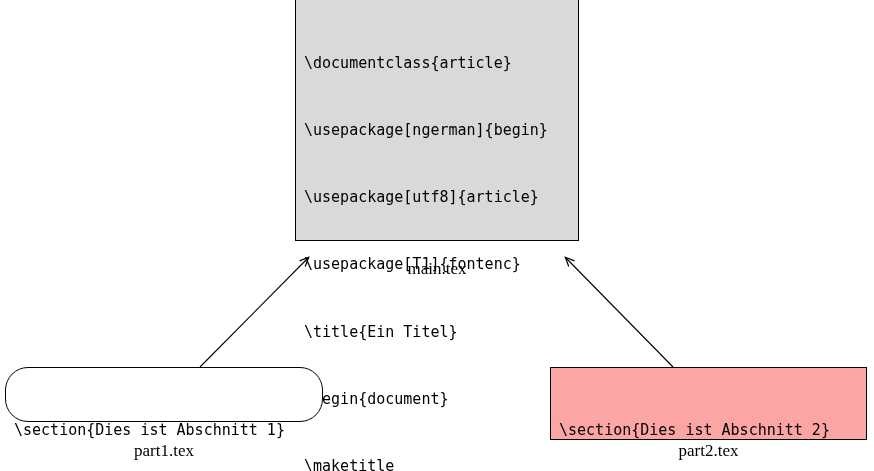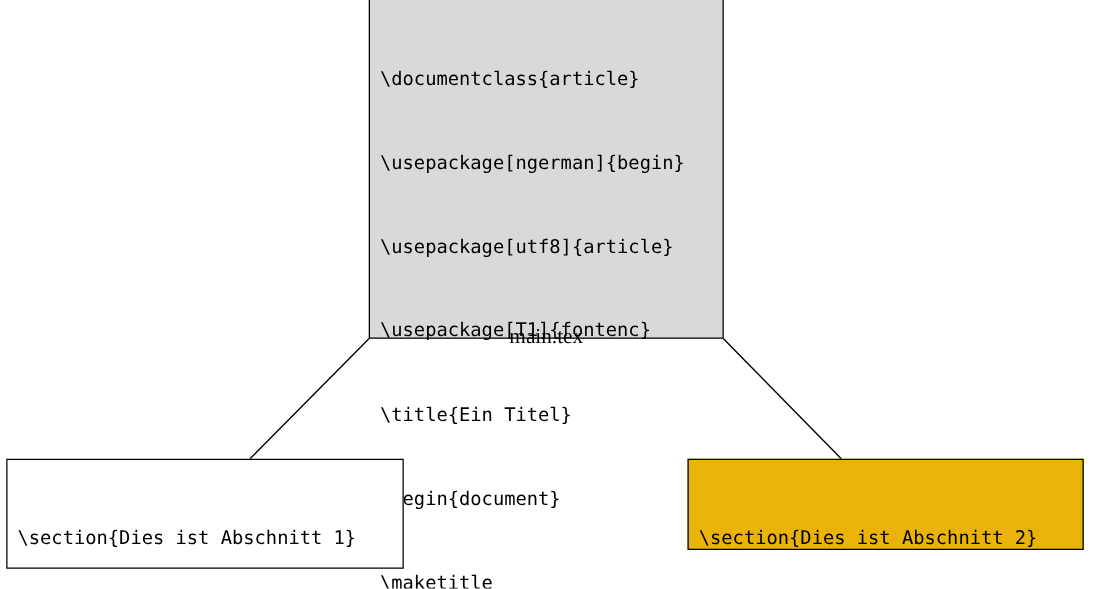--- a/index.html
+++ b/index.html
@@ -36,38 +36,39 @@
     z-index: 2;
   }
   .code-line {
     display: block;
     white-space: pre;
   }
   #main-box {
     left: 295px;
     top: -1px;
     width: 284px;
-    height: 272px;
+    height: 242px;
     background: #d9d9d9;
     padding: 7px 0 0 8px;
   }
   #part1-box {
     left: 5px;
     top: 367px;
     width: 318px;
-    height: 88px;
+    height: 55px;
     background: #ffffff;
     padding: 6px 0 0 8px;
+    border-radius: 23px;
   }
   #part2-box {
     left: 550px;
     top: 367px;
     width: 317px;
     height: 73px;
-    background: #eab308;
+    background: #fca5a5;
     padding: 6px 0 0 8px;
   }
   .caption {
     position: absolute;
     font-family: "Liberation Serif", serif;
     font-size: 17px;
     color: #000000;
     text-align: center;
     white-space: nowrap;
     z-index: 3;
@@ -118,20 +119,22 @@
     
     
   </div>
   <div class="caption" id="main-caption">main.tex</div>
 
   <div class="code-box" id="part1-box">
     <span class="code-line">\section{Dies ist Abschnitt 1}</span>
     
     
   </div>
+  <div class="caption" id="part1-caption">part1.tex</div>
 
   <div class="code-box" id="part2-box">
     <span class="code-line">\section{Dies ist Abschnitt 2}</span>
     
     
   </div>
+  <div class="caption" id="part2-caption">part2.tex</div>
 
 </div>
 
 </body></html>

